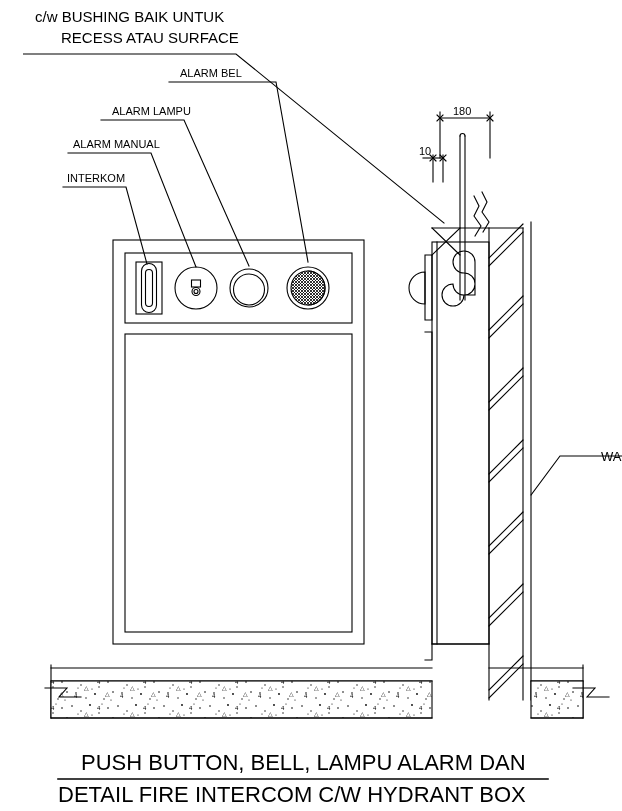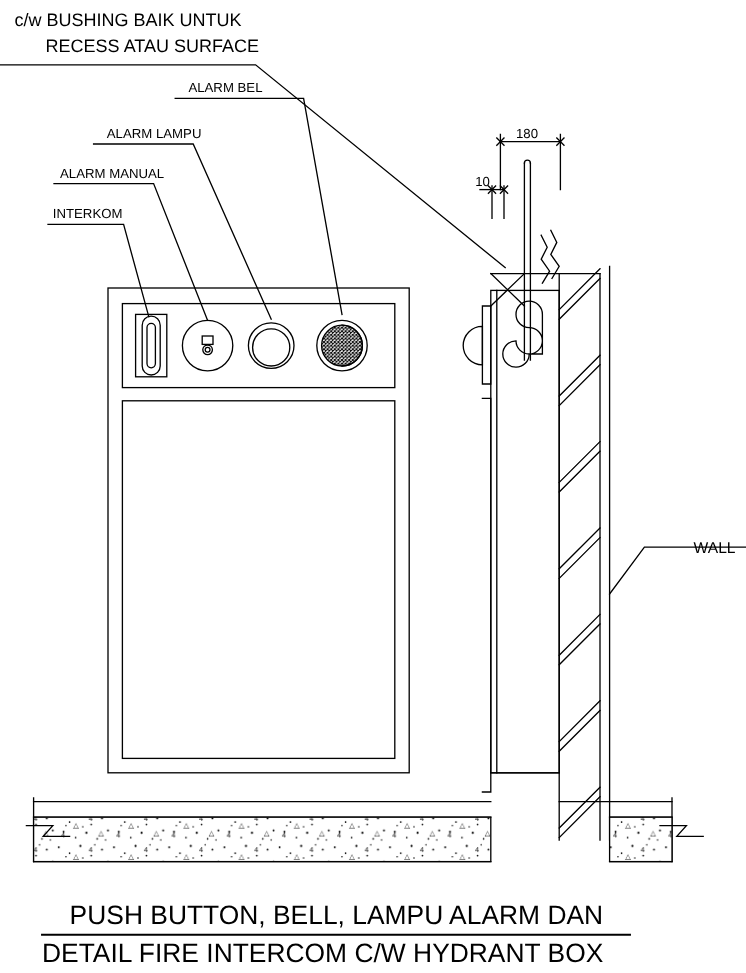--- a/index.html
+++ b/index.html
@@ -1,18 +1,18 @@
 <!DOCTYPE html>
 <html><head>
 <meta charset="utf-8">
 <style>
   html,body{margin:0;padding:0;background:#ffffff;}
   body{width:622px;height:811px;position:relative;overflow:hidden;
        font-family:"Liberation Sans",sans-serif;color:#000;}
-  #sheet{position:absolute;inset:0;width:564px;height:811px;}
+  #sheet{position:absolute;inset:0;width:564px;height:811px;margin-left:23px;}
   svg{display:block;}
   .cadtext{font-family:"Liberation Sans",sans-serif;fill:#000;}
 </style>
 </head>
 <body>
 
 <div id="sheet">
 <svg width="622" height="811" viewBox="0 0 622 811">
   <defs>
 

